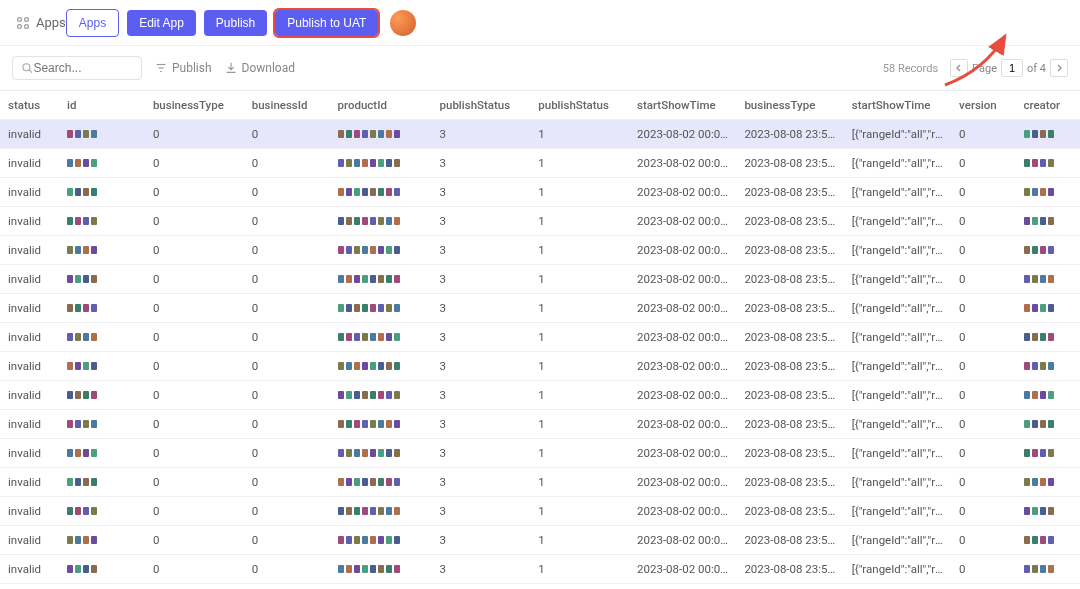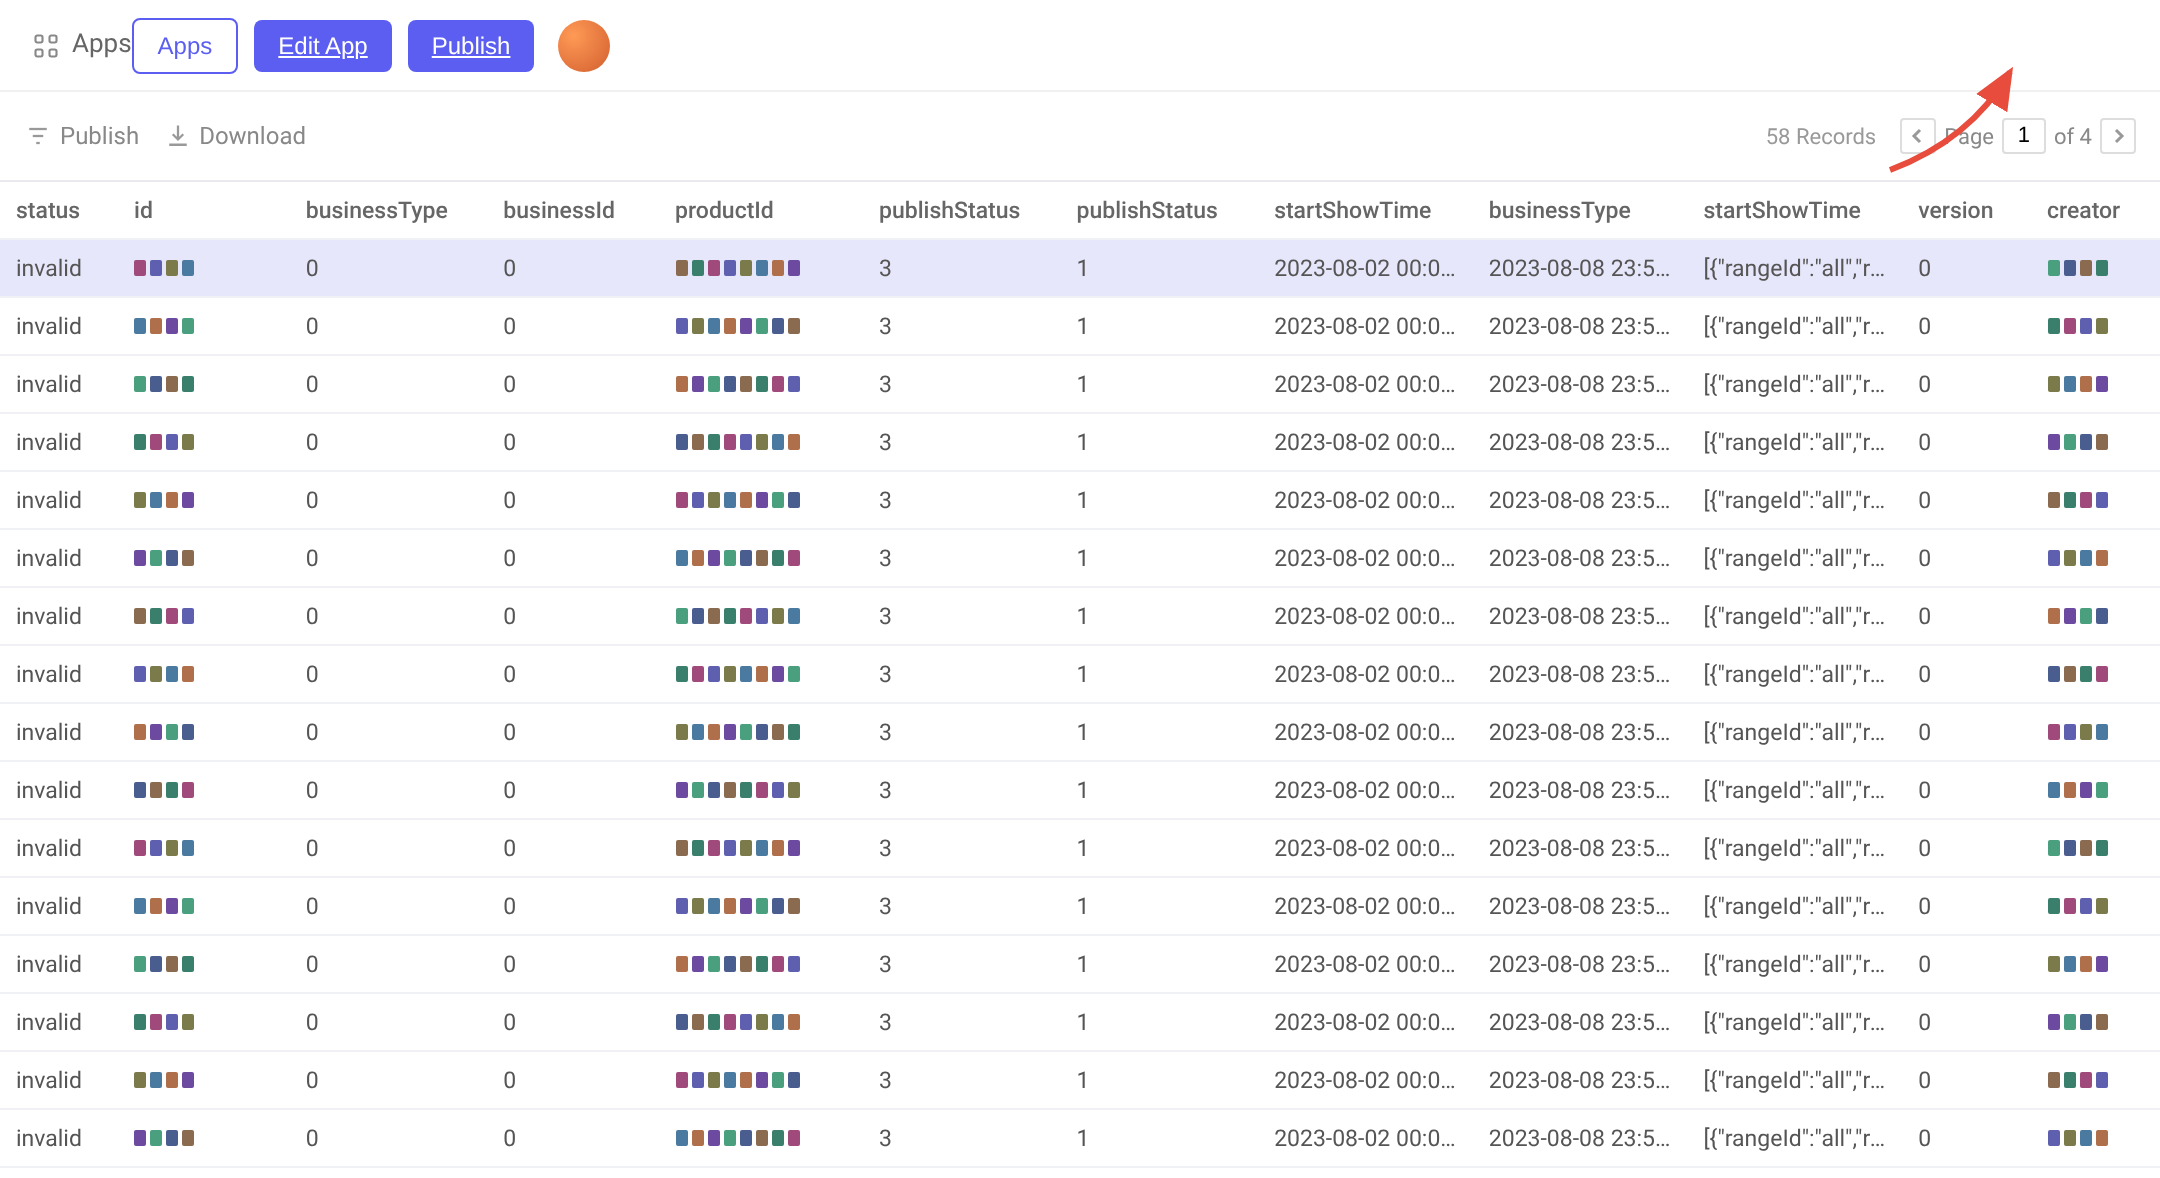--- a/index.html
+++ b/index.html
@@ -4,21 +4,21 @@
   <style>
     * { margin: 0; padding: 0; box-sizing: border-box; }
     body { font-family: -apple-system, BlinkMacSystemFont, "Segoe UI", Roboto, sans-serif; font-size: 12px; color: #5f6b7a; background: #fff; width: 1080px; height: 589px; overflow: hidden; }
     
     .topbar { display: flex; align-items: center; padding: 10px 16px; border-bottom: 1px solid #f0f0f0; height: 46px; }
     .apps-icon { display: inline-flex; align-items: center; gap: 6px; color: #666; font-size: 13px; }
     .app-title { flex: 1; text-align: center; color: #444; font-size: 13px; }
     .topbar-actions { display: flex; align-items: center; gap: 8px; }
     .btn { padding: 6px 12px; border-radius: 4px; font-size: 12px; cursor: pointer; border: none; font-weight: 500; }
     .btn-outline-purple { background: #fff; border: 1px solid #5b5ef0; color: #5b5ef0; }
-    .btn-purple { background: #5b5ef0; color: #fff; text-decoration: underline; }
+    .btn-purple { background: #5b5ef0; color: #fff; }
     .btn-red-highlight { outline: 2px solid #e74c3c; outline-offset: 0; border-radius: 4px; }
     .avatar { width: 26px; height: 26px; border-radius: 50%; background: radial-gradient(circle at 30% 30%, #ff9a56, #d25f2e); margin-left: 4px; }
     
     .arrow-annot { position: absolute; top: 30px; left: 935px; width: 100px; height: 60px; pointer-events: none; z-index: 10; }
     .arrow-annot svg { width: 100%; height: 100%; }
     
     .toolbar { display: flex; align-items: center; padding: 8px 12px; gap: 12px; height: 44px; }
     .search-box { display: flex; align-items: center; border: 1px solid #e0e3e8; border-radius: 4px; padding: 4px 8px; width: 130px; color: #aaa; }
     .search-box input { border: none; outline: none; width: 100%; font-size: 12px; color: #666; background: transparent; }
     .toolbar-btn { display: flex; align-items: center; gap: 4px; color: #888; font-size: 12px; cursor: pointer; }
@@ -61,36 +61,44 @@
         <rect x="10" y="2" width="4" height="4" rx="1"></rect>
         <rect x="2" y="10" width="4" height="4" rx="1"></rect>
         <rect x="10" y="10" width="4" height="4" rx="1"></rect>
       </svg>
     <span>Apps</span>
   </div>
   <div class="topbar-actions">
     <button class="btn btn-outline-purple">Apps</button>
     <button class="btn btn-purple">Edit App</button>
     <button class="btn btn-purple">Publish</button>
+    <button class="btn btn-purple btn-red-highlight">Publish to UAT</button>
     <div class="avatar"></div>
   </div>
 </div>
 
 <div class="arrow-annot">
   <svg viewBox="0 0 100 60">
     <defs>
         <marker id="ah" markerWidth="8" markerHeight="8" refX="6" refY="3" orient="auto">
           <path d="M0,0 L7,3 L0,6 Z" fill="#e74c3c"></path>
         </marker>
       </defs>
     <path d="M10,55 Q50,40 70,6" stroke="#e74c3c" stroke-width="3" fill="none" marker-end="url(#ah)"></path>
   </svg>
 </div>
 
 <div class="toolbar">
+  <div class="search-box">
+    <svg class="icon-sm" viewBox="0 0 16 16" fill="none" stroke="#aaa" stroke-width="1.5">
+        <circle cx="7" cy="7" r="4.5"></circle>
+        <line x1="10.5" y1="10.5" x2="14" y2="14"></line>
+      </svg>
+    <input type="text" placeholder="Search..." style="">
+  </div>
   <div class="toolbar-btn">
     <svg class="icon-sm" viewBox="0 0 16 16" fill="none" stroke="#999" stroke-width="1.3">
         <line x1="3" y1="4" x2="13" y2="4"></line>
         <line x1="5" y1="8" x2="11" y2="8"></line>
         <line x1="7" y1="12" x2="9" y2="12"></line>
       </svg>
     <span>Publish</span>
   </div>
   <div class="toolbar-btn">
     <svg class="icon-sm" viewBox="0 0 16 16" fill="none" stroke="#999" stroke-width="1.3">

